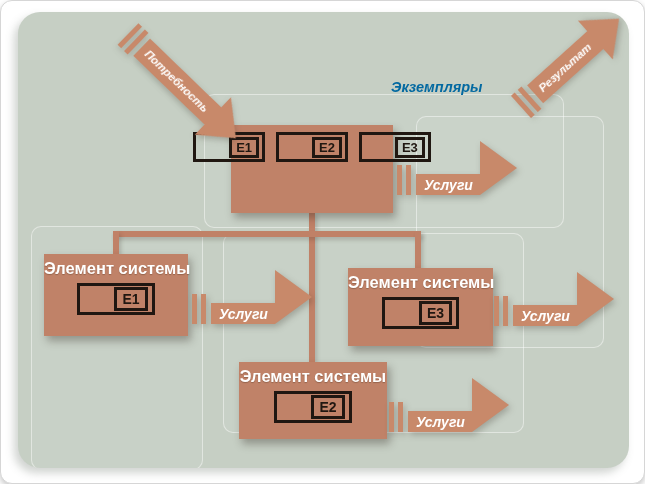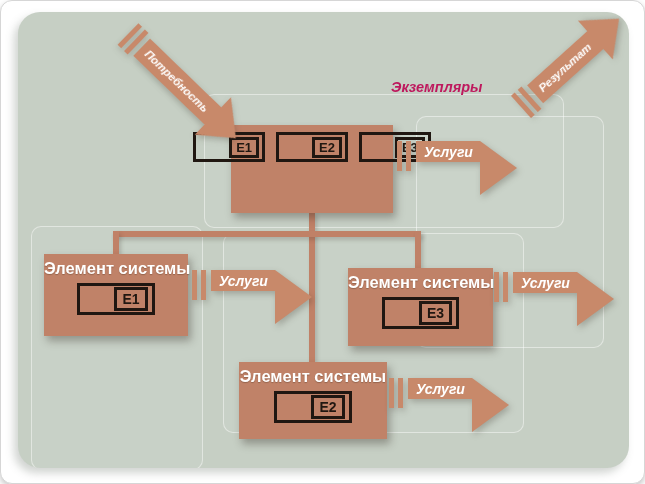--- a/index.html
+++ b/index.html
@@ -16,39 +16,39 @@
   .node-title{font-weight:bold;font-size:17px;padding-top:7px;white-space:nowrap;
     text-shadow:0 1px 1px rgba(70,45,30,.35);}
   .node.small .node-title{font-size:16.5px;padding-top:5px;}
   .chips{display:flex;justify-content:center;gap:11px;margin-top:7px;}
   .chip{display:inline-block;border:3px solid #201711;padding:3px;}
   .chip-inner{border:3px solid #201711;padding:0 4px;font-weight:bold;font-size:13px;
     color:#201711;line-height:17px;margin-left:30px;}
   .node.small .chip{padding:4px;margin-top:5px;}
   .node.small .chip-inner{font-size:14px;padding:1px 5px;}
   
-  .harrow{position:absolute;display:flex;align-items:flex-start;height:54px;z-index:3;
+  .harrow{position:absolute;display:flex;align-items:flex-end;height:54px;z-index:3;
     filter:drop-shadow(2px 3px 3px rgba(40,30,20,.25));}
   .bar{width:5px;height:30px;background:#c8896a;}
   .bars{display:flex;gap:4px;margin-right:5px;}
   .abody{height:21px;width:64px;background:#c8896a;display:flex;align-items:center;
     padding-left:8px;box-sizing:border-box;}
   .alabel{color:#fff;font-style:italic;font-weight:bold;font-size:14px;white-space:nowrap;}
   .ahead{width:0;height:0;border-top:27px solid transparent;border-bottom:27px solid transparent;
     border-left:37px solid #c8896a;}
   
   .darrow{position:absolute;display:flex;align-items:center;height:56px;z-index:3;
     transform-origin:left center;filter:drop-shadow(2px 2px 3px rgba(40,30,20,.25));}
   .darrow .abody{height:24px;width:auto;padding:0 8px 0 7px;}
   .darrow .alabel{font-size:11.5px;}
   .darrow .ahead{border-top:26px solid transparent;border-bottom:26px solid transparent;
     border-left:32px solid #c8896a;}
   .darrow.need{left:110px;top:-6px;transform:rotate(44deg);}
   .darrow.result{left:503px;top:67px;transform:rotate(-42deg);}
-  .note{position:absolute;left:373px;top:66px;z-index:2;color:#be185d;font-style:italic;
+  .note{position:absolute;left:373px;top:66px;z-index:2;color:#0369a1;font-style:italic;
     font-weight:bold;font-size:14.5px;line-height:1.35;}
 </style>
 </head>
 <body>
 
 <div class="card">
   <div class="canvas">
 
     <div class="ghost" style="left:186px;top:82px;width:358px;height:132px;"></div>
     <div class="ghost" style="left:13px;top:214px;width:170px;height:242px;"></div>

